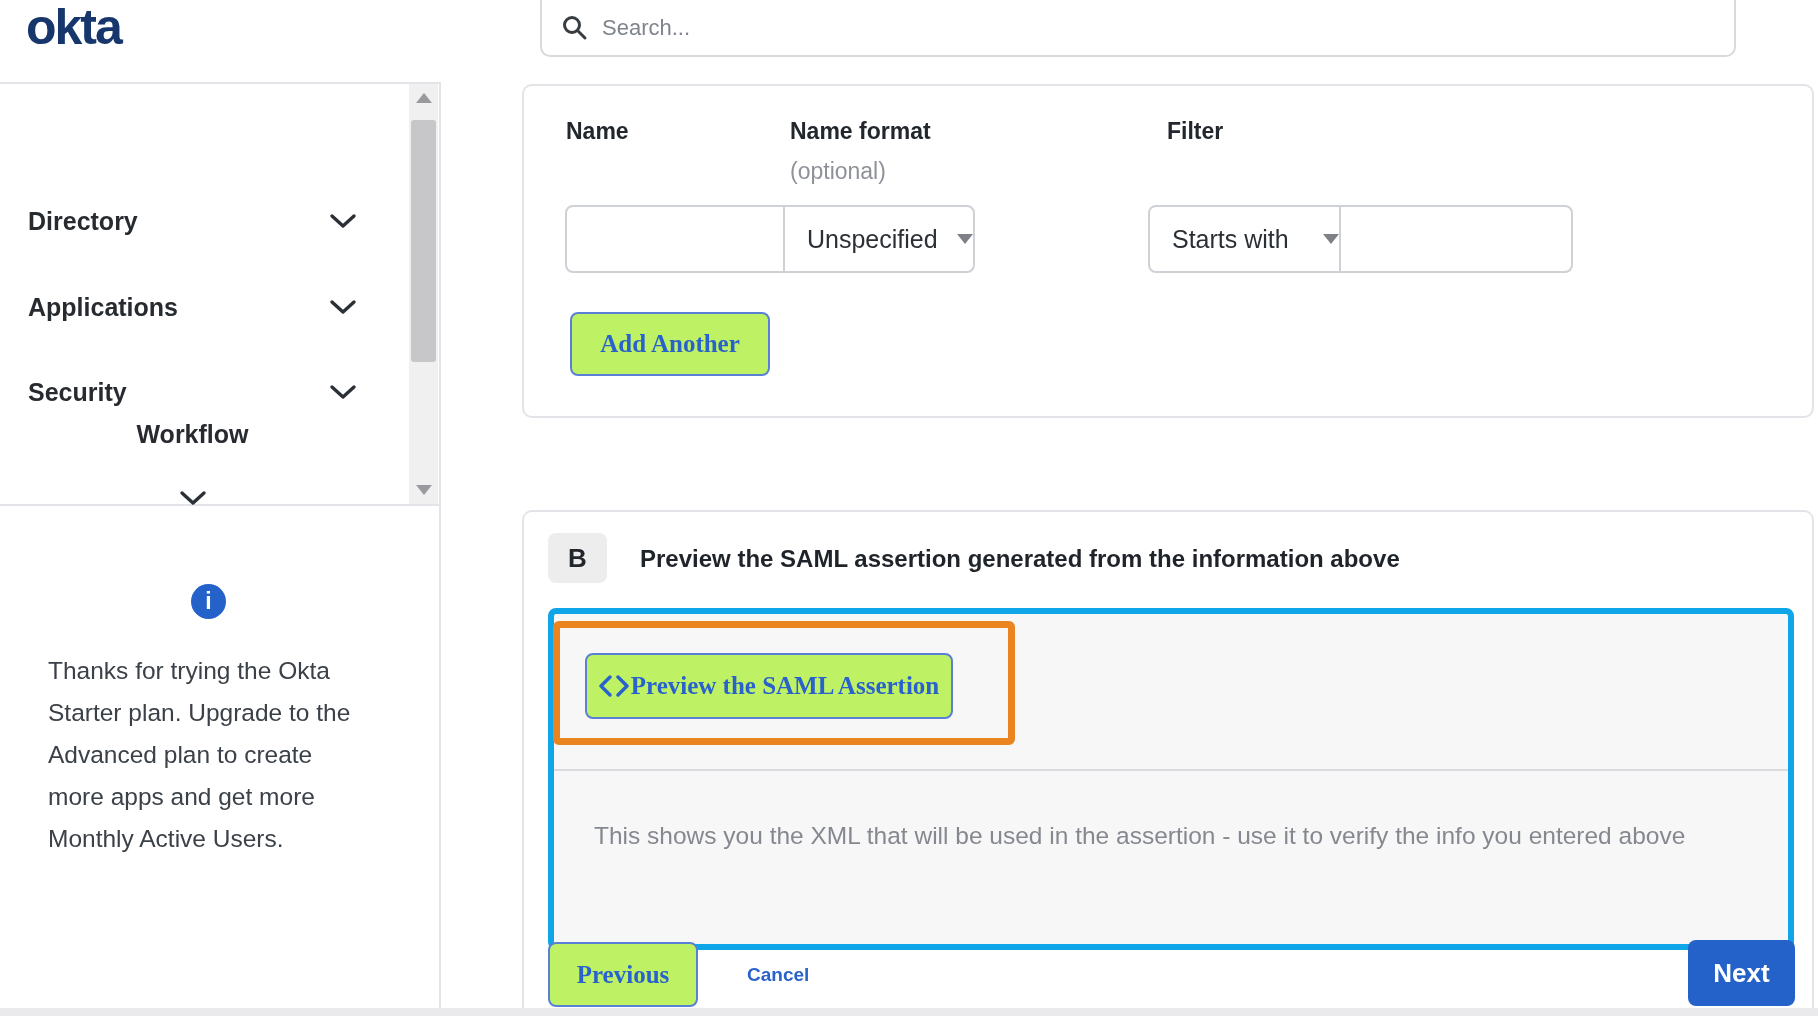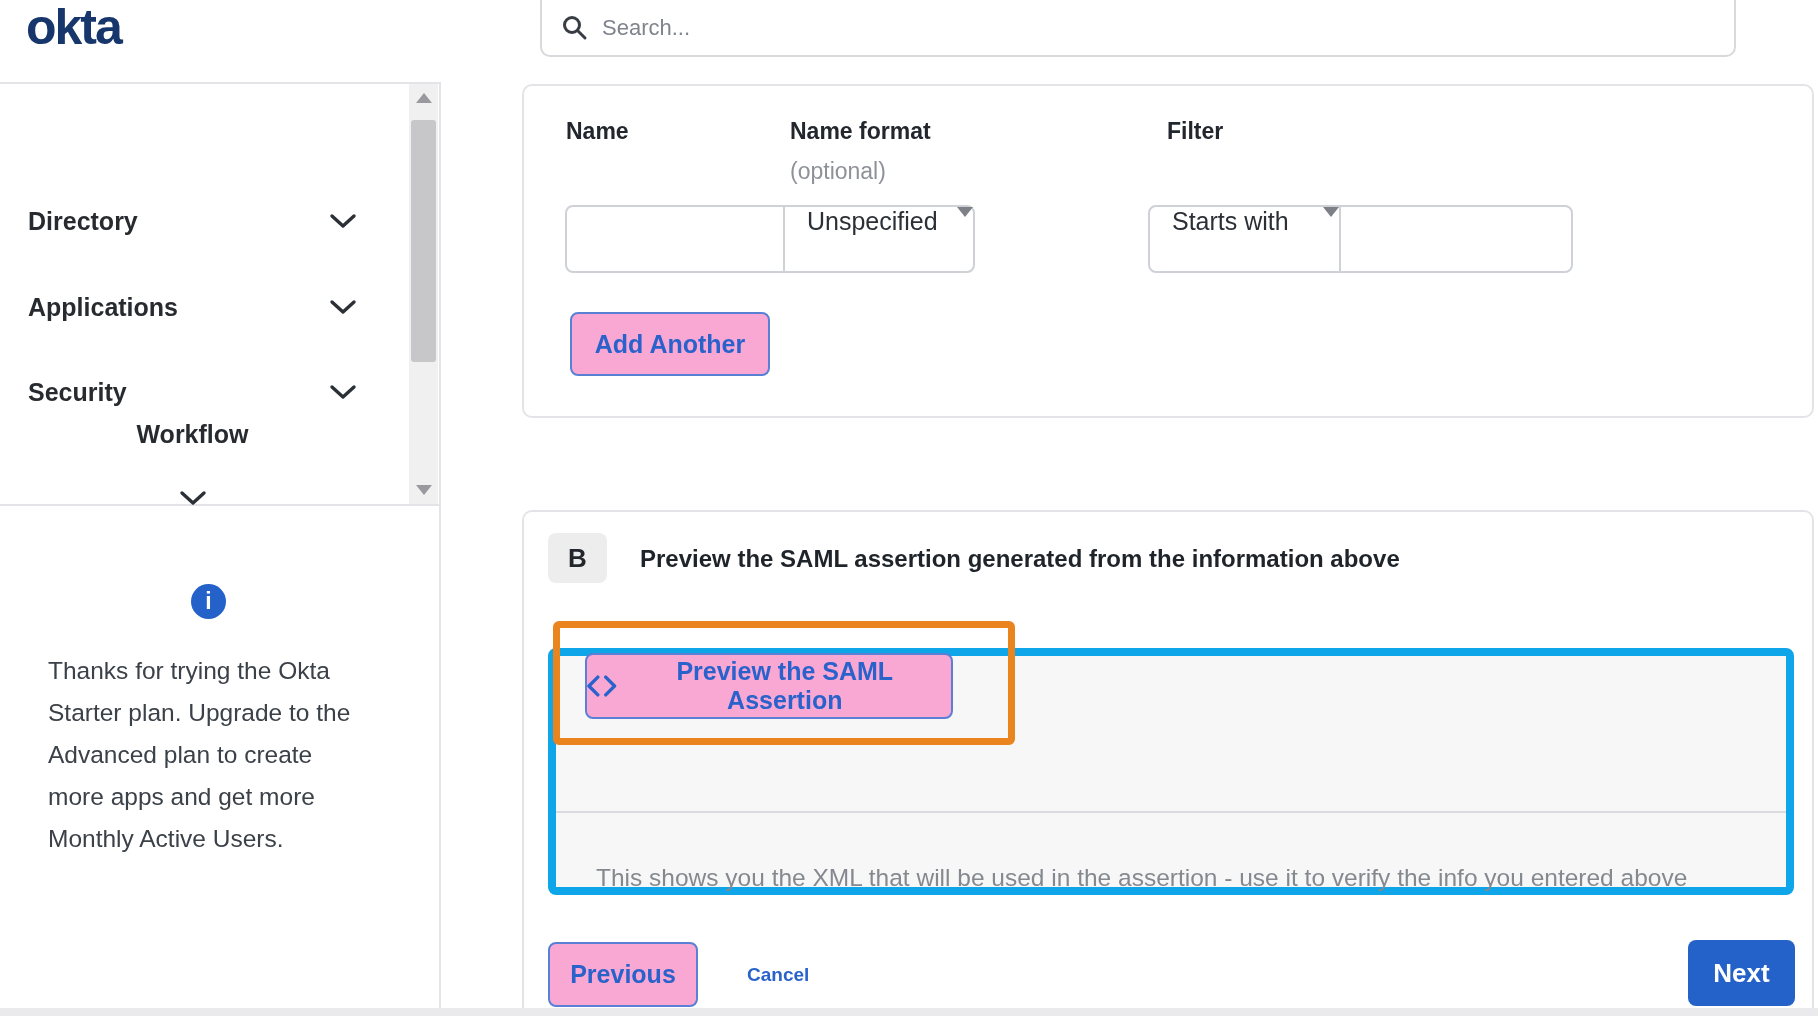--- a/index.html
+++ b/index.html
@@ -56,36 +56,36 @@
   .card-a{top:84px;height:334px;border-radius:10px;}
   .card-b{top:510px;height:506px;border-radius:10px 10px 0 0;border-bottom:none;}
 
   
   .flabel{position:absolute;font-size:23px;font-weight:700;color:var(--ink);}
   .flabel-sub{position:absolute;font-size:23px;font-weight:400;color:#8e9298;}
 
   
   .field{position:absolute;top:203px;height:68px;background:#fff;border:2px solid var(--field-border);}
   .txt{outline:none;font-size:25px;color:#2b3036;padding:0 18px;font-family:"Liberation Sans",sans-serif;}
-  .sel{display:flex;align-items:flex-start;justify-content:space-between;padding:0 0 0 22px;
+  .sel{display:flex;align-items:center;justify-content:space-between;padding:0 0 0 22px;
     font-size:25px;color:#2b3036;cursor:pointer;}
   .caret{width:0;height:0;border-left:8px solid transparent;border-right:8px solid transparent;border-top:10px solid #7d8187;}
 
-  .btn-outline{background:#f9a8d4;border:2px solid var(--blue-border);border-radius:8px;color:var(--blue-text);
+  .btn-outline{background:#bef264;border:2px solid var(--blue-border);border-radius:8px;color:var(--blue-text);
     font-size:25px;font-weight:700;cursor:pointer;display:flex;align-items:center;justify-content:center;
-    font-family:Liberation Sans, sans-serif;}
+    font-family:Liberation Serif, serif;}
   .add-another{position:absolute;left:568px;top:310px;width:200px;height:64px;}
 
   
   .b-badge{position:absolute;left:548px;top:533px;width:59px;height:50px;border-radius:8px;background:#ededee;
     color:#23272c;font-size:26px;font-weight:700;display:flex;align-items:center;justify-content:center;}
   .b-heading{position:absolute;left:640px;top:545px;font-size:24px;font-weight:700;color:#1f242a;white-space:nowrap;}
 
-  .preview-panel{position:absolute;left:548px;top:608px;width:1246px;height:247px;background:#f7f7f8;
-    border:8px solid #0ea5e9;border-radius:8px;margin-top:40px;}
+  .preview-panel{position:absolute;left:548px;top:608px;width:1246px;height:342px;background:#f7f7f8;
+    border:6px solid #0ea5e9;border-radius:8px;}
   .panel-row-top{position:absolute;left:0;top:0;width:100%;height:157px;border-bottom:2px solid #d9dbde;}
   .panel-row-bottom{position:absolute;left:0;top:159px;width:100%;height:126px;display:flex;align-items:center;}
   .panel-desc{padding-left:40px;font-size:24.5px;color:var(--gray-text);white-space:nowrap;}
 
   .preview-btn{position:absolute;left:585px;top:653px;width:368px;height:66px;gap:2px;}
   .highlight-box{position:absolute;left:553px;top:621px;width:462px;height:124px;border:7px solid var(--orange);
     border-radius:6px;pointer-events:none;}
 
   
   .prev-btn{position:absolute;left:548px;top:942px;width:150px;height:65px;}

